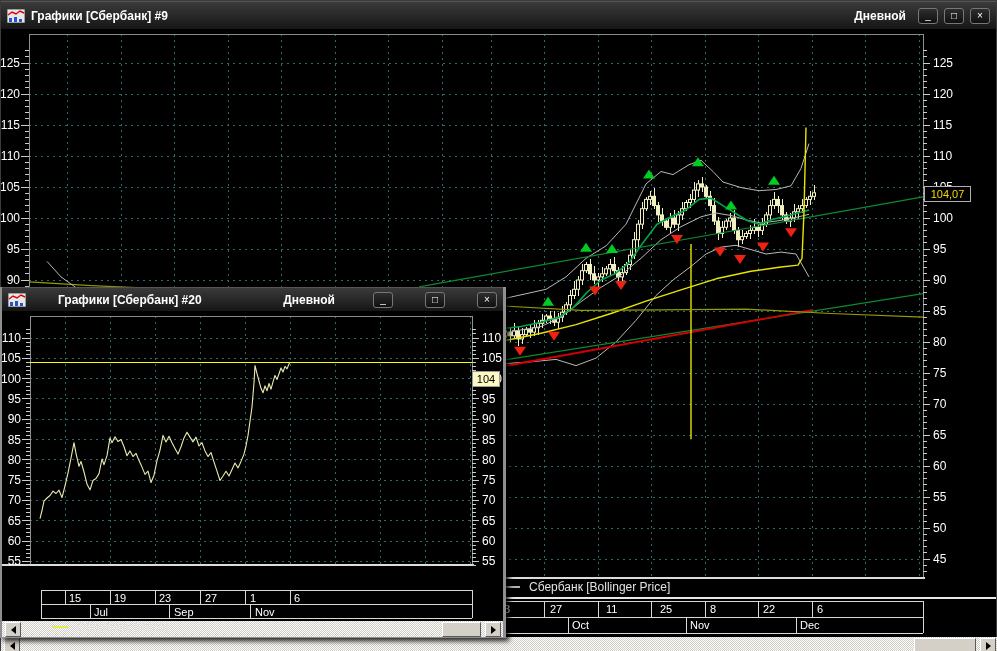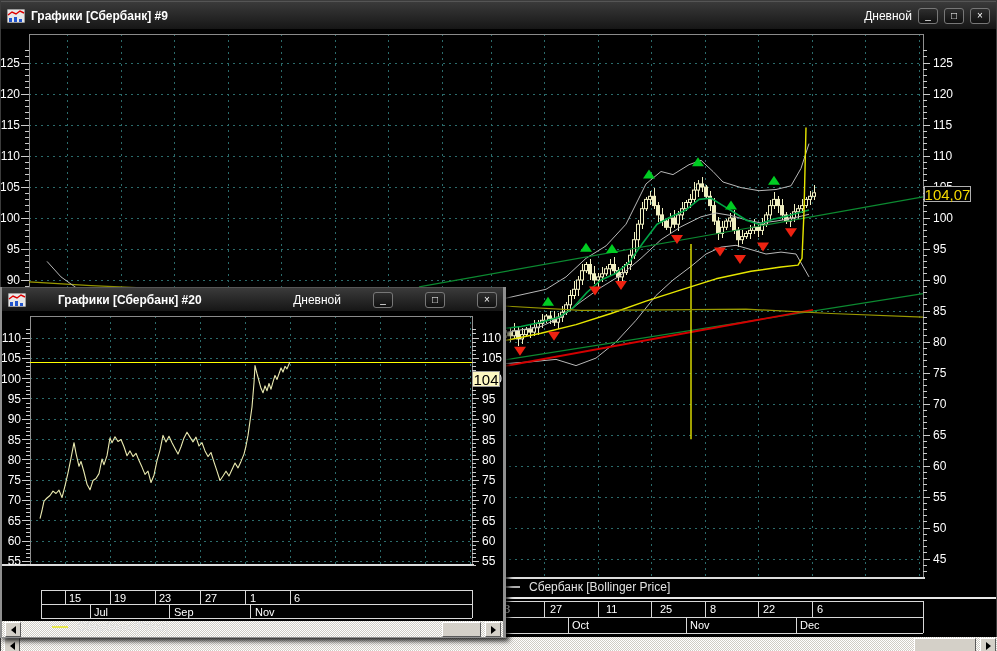--- a/index.html
+++ b/index.html
@@ -3,35 +3,35 @@
 <meta charset="utf-8">
 <style>
   html,body{margin:0;padding:0;background:#111;}
   .screen{position:relative;width:997px;height:651px;background:#000;overflow:hidden;
           font-family:"Liberation Sans",sans-serif;}
   .window{position:absolute;}
   .titlebar{position:absolute;left:0;top:0;right:0;display:flex;align-items:center;
             background:linear-gradient(#3a3a3a,#161616);border-top:1px solid #555;
             border-bottom:1px solid #000;box-sizing:border-box;padding:0 6px;gap:6px;}
   .titlebar .title{color:#fff;font-size:12px;font-weight:bold;white-space:nowrap;}
-  .titlebar .tf{color:#fff;font-size:12px;font-weight:400;margin-left:auto;}
+  .titlebar .tf{color:#fff;font-size:12px;font-weight:700;margin-left:auto;margin-right:6px;}
   .wbtn{width:20px;height:16px;background:linear-gradient(#2e2e2e,#101010);
         border:1px solid #777;border-radius:3px;color:#fff;font-size:10px;line-height:12px;
         padding:0;display:flex;align-items:center;justify-content:center;cursor:default;}
   .win-icon{width:18px;height:14px;display:inline-flex;}
   .main-window{left:0;top:0;width:997px;height:651px;background:#000;border:1px solid #3c3c3c;box-sizing:border-box;}
   .main-svg{position:absolute;left:0;top:29px;width:997px;height:607px;display:block;}
   .inner-window{left:0;top:287px;width:506px;height:351px;background:#000;
                 border-left:2px solid #8f8f8f;border-right:3px solid #8f8f8f;border-bottom:3px solid #8f8f8f;
                 box-sizing:border-box;z-index:10;box-shadow:3px 3px 5px rgba(0,0,0,.85);}
   .inner-svg{position:absolute;left:0;top:25px;width:501px;height:309px;display:block;}
   svg{font-family:"Liberation Sans",sans-serif;}
   .legend{position:absolute;display:flex;align-items:center;gap:9px;color:#e2e2e2;font-size:12px;z-index:5;}
   .legend .dash{display:inline-block;width:16px;height:2px;}
-  .price-tag{position:absolute;font-size:15px;z-index:6;display:flex;align-items:center;justify-content:center;}
+  .price-tag{position:absolute;font-size:11px;z-index:6;display:flex;align-items:center;justify-content:center;}
   .main-price{left:923px;top:185px;width:45px;height:14px;background:#000;border:1px solid #b0b0b0;color:#f5d800;}
   .inner-price{left:470px;top:68px;width:26px;height:14px;background:#fef9c3;border:1px solid #999;color:#000;margin-top:16px;}
   .scrollbar{position:absolute;background:repeating-conic-gradient(#ffffff 0 25%,#cfccc4 0 50%) 0 0/2px 2px;}
   .main-sb{left:0;top:636px;width:997px;height:15px;}
   .inner-sb{left:0;top:334px;width:501px;height:16px;}
   .sb-btn{position:absolute;top:1px;width:14px;height:13px;background:#d4d0c8;
           border-top:1px solid #fff;border-left:1px solid #fff;border-right:1px solid #5a5a5a;border-bottom:1px solid #5a5a5a;
           display:flex;align-items:center;justify-content:center;}
   .sb-thumb{position:absolute;top:1px;height:13px;background:#d4d0c8;
           border-top:1px solid #fff;border-left:1px solid #fff;border-right:1px solid #5a5a5a;border-bottom:1px solid #5a5a5a;}

